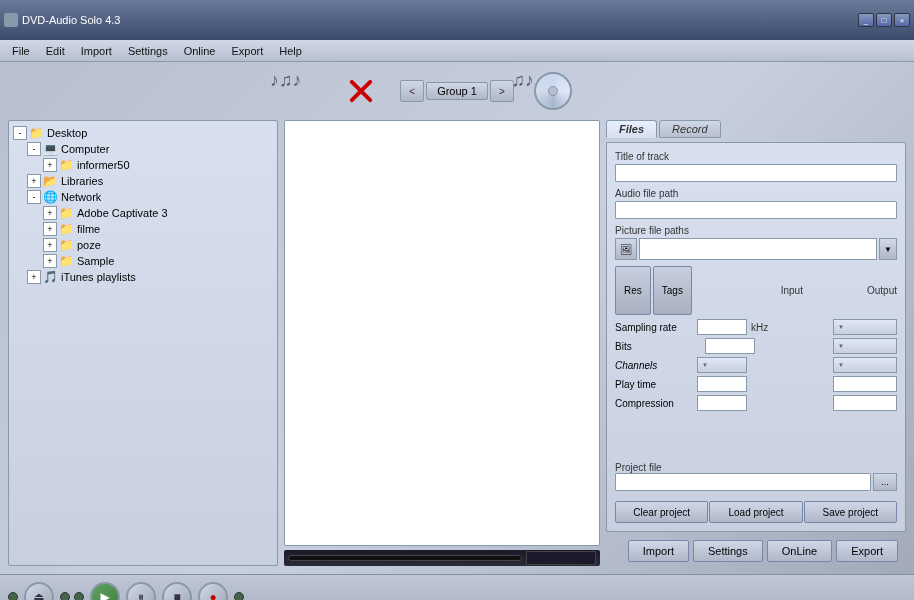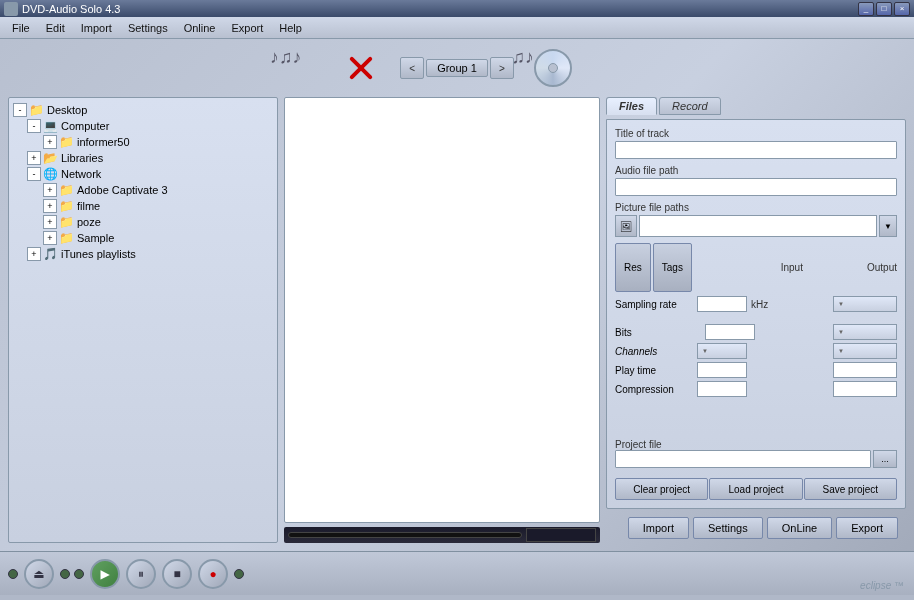--- a/index.html
+++ b/index.html
@@ -7,21 +7,21 @@
       width: 914px;
       height: 600px;
       font-family: 'Arial', sans-serif;
       font-size: 11px;
       overflow: hidden;
       background: #b0b8c8;
     }
 
     
     .title-bar {
-      height: 17px;
+      height: 40px;
       background: linear-gradient(to bottom, #6a7a9a, #3a4a6a);
       display: flex;
       align-items: center;
       justify-content: space-between;
       padding: 0 4px;
       color: white;
       font-size: 11px;
     }
     .title-bar-left { display: flex; align-items: center; gap: 4px; }
     .title-bar-icon { width: 14px; height: 14px; background: #8899aa; border-radius: 2px; }
@@ -610,21 +610,21 @@
           </div>
 
           <div style="display:flex;align-items:center;gap:4px;margin-top:4px;">
             <span style="width:78px;font-size:10px;">Sampling rate</span>
             <input class="spec-input" style="width: 50px;" type="text">
             <span class="spec-unit">kHz</span>
             <div style="flex:1;"></div>
             <div class="spec-select" style="width:64px;"></div>
           </div>
 
-          <div style="display:flex;align-items:center;gap:12px;margin-top:12px;">
+          <div style="display:flex;align-items:center;gap:12px;margin-top:3px;">
             <span style="width:78px;font-size:10px;">Bits</span>
             <input class="spec-input" style="width: 50px;" type="text">
             <div style="flex:1;"></div>
             <div class="spec-select" style="width:64px;"></div>
           </div>
 
           <div style="display:flex;align-items:center;gap:4px;margin-top:3px;font-style:italic;">
             <span style="width:78px;font-size:10px;">Channels</span>
             <div class="spec-select" style="width:50px;"></div>
             <div style="flex:1;"></div>

